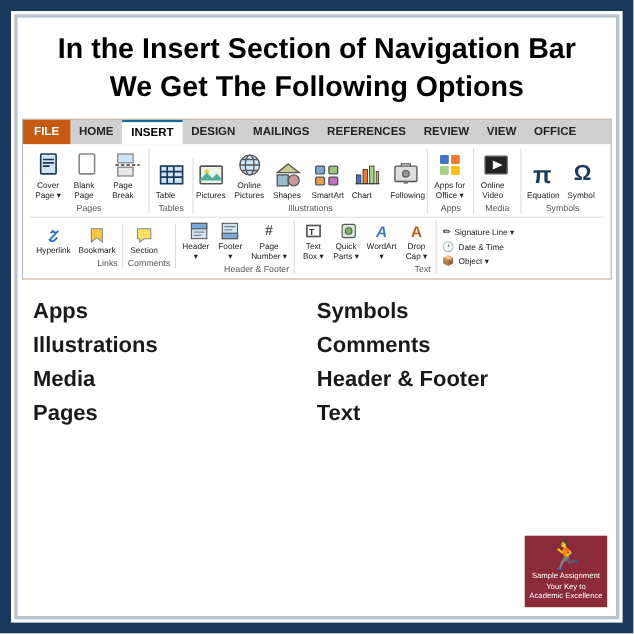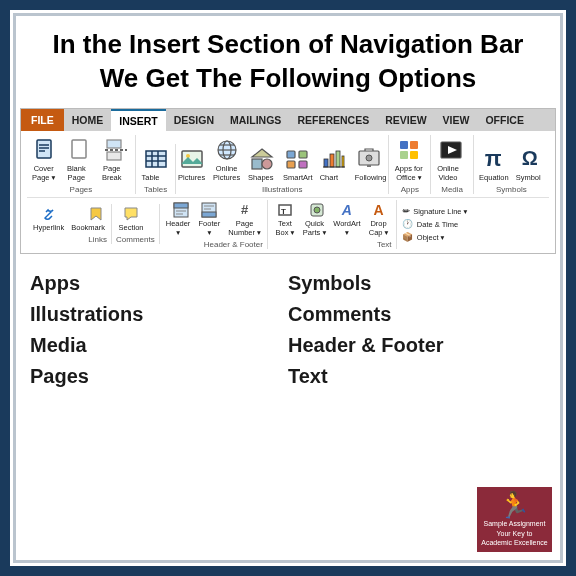--- a/index.html
+++ b/index.html
@@ -424,21 +424,21 @@
             <div class="ribbon-item-sm" style="min-width:30px;flex-direction:column;align-items:center;">
               <div class="icon-sm">
                 <svg class="svg-icon-sm" viewBox="0 0 16 16" fill="none">
                   <path d="M6 10 L4 12 A3 3 0 0 0 9 12 L11 10" stroke="#1a6bc5" stroke-width="1.5" fill="none"></path>
                   <path d="M10 6 L12 4 A3 3 0 0 1 7 4 L5 6" stroke="#1a6bc5" stroke-width="1.5" fill="none"></path>
                   <line x1="6" y1="10" x2="10" y2="6" stroke="#1a6bc5" stroke-width="1.5"></line>
                 </svg>
               </div>
               <div class="item-label">Hyperlink</div>
             </div>
-            <div class="ribbon-item-sm" style="min-width:28px;align-items:flex-end;">
+            <div class="ribbon-item-sm" style="min-width:28px;align-items:center;">
               <div class="icon-sm">
                 <svg class="svg-icon-sm" viewBox="0 0 16 16" fill="none">
                   <path d="M3 2 H13 V14 L8 10 L3 14 Z" fill="#f5c842" stroke="#888" stroke-width="1"></path>
                 </svg>
               </div>
               <div class="item-label">Bookmark</div>
             </div>
           </div>
           <div class="group-label">Links</div>
         </div>

